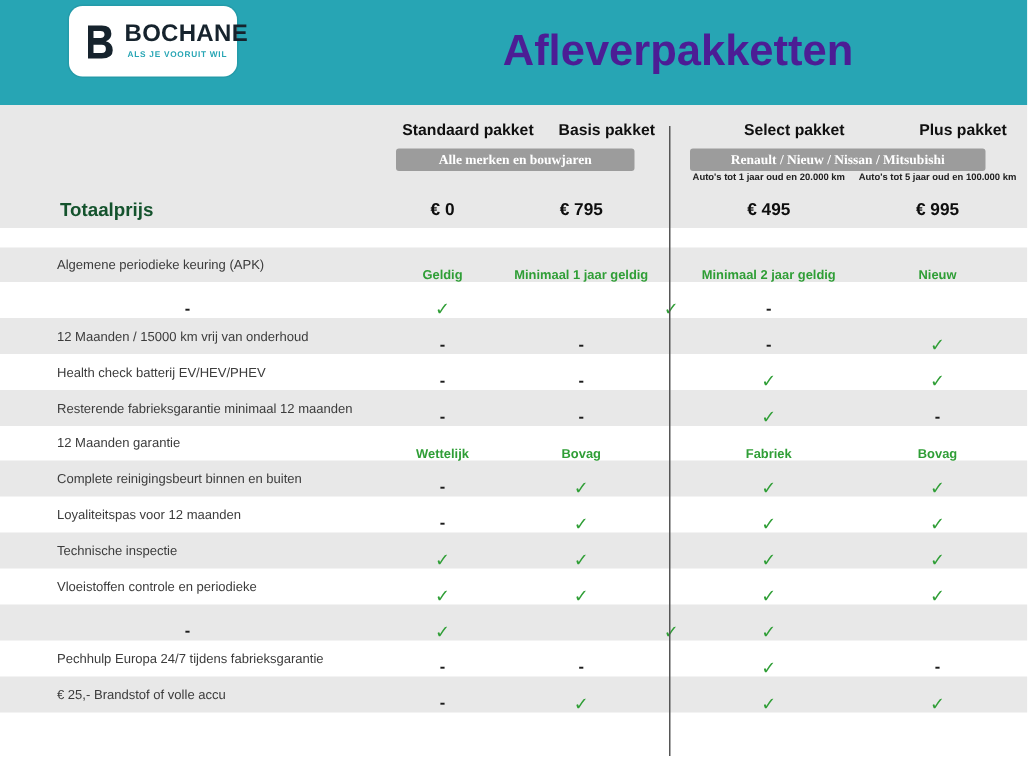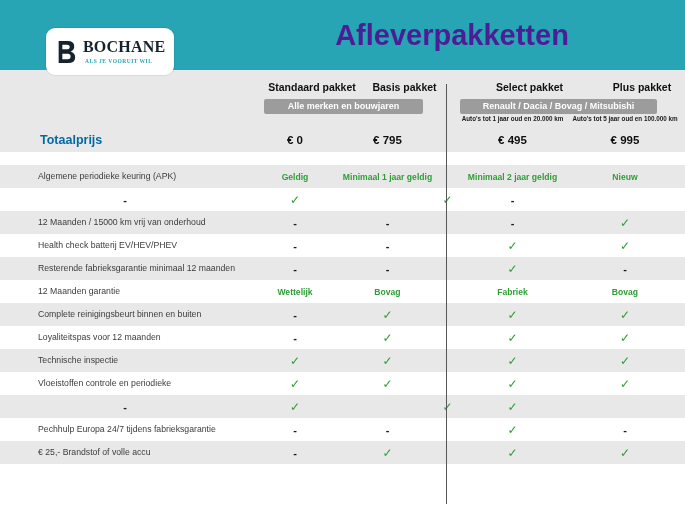--- a/index.html
+++ b/index.html
@@ -7,23 +7,23 @@
   body {
     width:685px; height:514px;
     font-family:"Liberation Sans", sans-serif;
     -webkit-font-smoothing:antialiased;
   }
   .page { position:relative; width:685px; height:514px; background:#fff; overflow:hidden; }
 
   
   .topbar { height:70px; background:var(--teal,#27a5b4); position:relative; }
   .logo-box {
-    position:absolute; left:46px; top:28px; width:128px; height:47px;
+    position:absolute; left:46px; top:4px; width:112px; height:47px;
     background:#fff; border-radius:9px; display:flex; align-items:center;
-    padding:0 9px; gap:6px; box-shadow:0 0 0 1px rgba(0,0,0,0.06);font-family:Liberation Serif, serif;
+    padding:0 9px; gap:6px; box-shadow:0 0 0 1px rgba(0,0,0,0.06);
   }
   .logo-mark { display:flex; align-items:center; }
   .logo-text-wrap { display:flex; flex-direction:column; }
   .logo-name { font-weight:bold; font-size:16px; color:#16232d; letter-spacing:0.2px; line-height:1; }
   .logo-tagline { font-size:5.5px; color:var(--teal,#27a5b4); font-weight:bold; letter-spacing:0.5px; margin-top:3px; padding-left:2px; }
   .title {
     position:absolute; left:452px; top:50%; transform:translate(-50%,-50%);
     color:#4c1d95; font-size:29px; font-weight:bold; white-space:nowrap;
   }
 
@@ -34,38 +34,38 @@
     align-items:center;
   }
 
   
   .head-band { background:var(--band,#e8e8e8); padding-top:7px; height:82px; }
   .pkg-header-row { height:20px;padding-left:17px; }
   .pkg-h { text-align:center; font-weight:bold; font-size:10.5px; color:#101010; white-space:nowrap; }
   .badge-row { height:18px; }
   .badge {
     background:var(--badge,#9c9c9c); color:#fff; font-weight:bold; font-size:9px;
-    text-align:center; border-radius:2px; padding:3px 0; line-height:1; white-space:nowrap;
+    text-align:center; border-radius:2px; padding:3px 0; line-height:1; white-space:nowrap;font-family:Liberation Serif, serif;
   }
   .badge-left { grid-column:2/4; margin:0 12px 0 14px; }
   .badge-right { grid-column:5/7; margin:0 28px 0 0; }
   .notes-row { height:12px; align-items:start; }
   .note { text-align:center; font-size:6.3px; font-weight:bold; color:#202020; white-space:nowrap; }
   .note-select { grid-column:5; }
   .note-plus { grid-column:6; }
   .total-row { height:25px; }
-  .total-label { padding-left:40px; font-weight:bold; font-size:12.5px; color:#0369a1; }
+  .total-label { padding-left:40px; font-weight:bold; font-size:12.5px; color:#14532d; }
   .price { text-align:center; font-weight:bold; font-size:11.5px; color:#0e0e0e; }
 
   
   #rows { margin-top:13px;border-radius:28px; }
   .feature-row { min-height:23px; }
   .feature-row:nth-child(odd) { background:var(--band,#e8e8e8); }
   .flabel { padding:3px 6px 3px 38px; font-size:8.7px; color:#3c3c3c; line-height:1.25; }
-  .val { text-align:center; }
+  .val { text-align:center;margin-top:12px; }
   .check { color:var(--green,#2f9e36); font-size:12px; line-height:1; }
   .dash { font-weight:bold; font-size:11px; color:#1c1c1c; }
   .txt { color:var(--green,#2f9e36); font-weight:bold; font-size:8.6px; white-space:nowrap; }
 
   
   .divider { position:absolute; left:446px; top:84px; width:1px; height:420px; background:#565656; }
 </style>
 </head>
 <body>
 
@@ -92,21 +92,21 @@
     <div class="grid-row pkg-header-row">
       <div class="cell"></div>
       <div class="pkg-h">Standaard pakket</div>
       <div class="pkg-h">Basis pakket</div>
       <div class="cell"></div>
       <div class="pkg-h">Select pakket</div>
       <div class="pkg-h">Plus pakket</div>
     </div>
     <div class="grid-row badge-row">
       <div class="badge badge-left">Alle merken en bouwjaren</div>
-      <div class="badge badge-right">Renault / Dacia / Bovag / Mitsubishi</div>
+      <div class="badge badge-right">Renault / Nieuw / Nissan / Mitsubishi</div>
     </div>
     <div class="grid-row notes-row">
       <div class="note note-select">Auto's tot 1 jaar oud en 20.000 km</div>
       <div class="note note-plus">Auto's tot 5 jaar oud en 100.000 km</div>
     </div>
     <div class="grid-row total-row">
       <div class="total-label">Totaalprijs</div>
       <div class="price">€ 0</div>
       <div class="price">€ 795</div>
       <div class="cell"></div>

